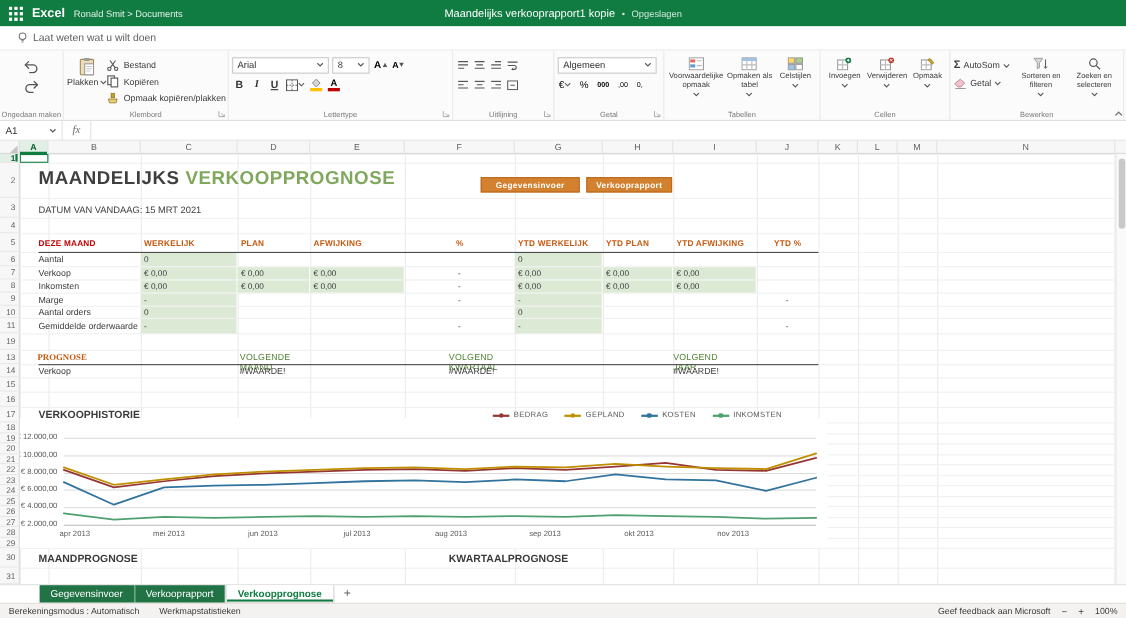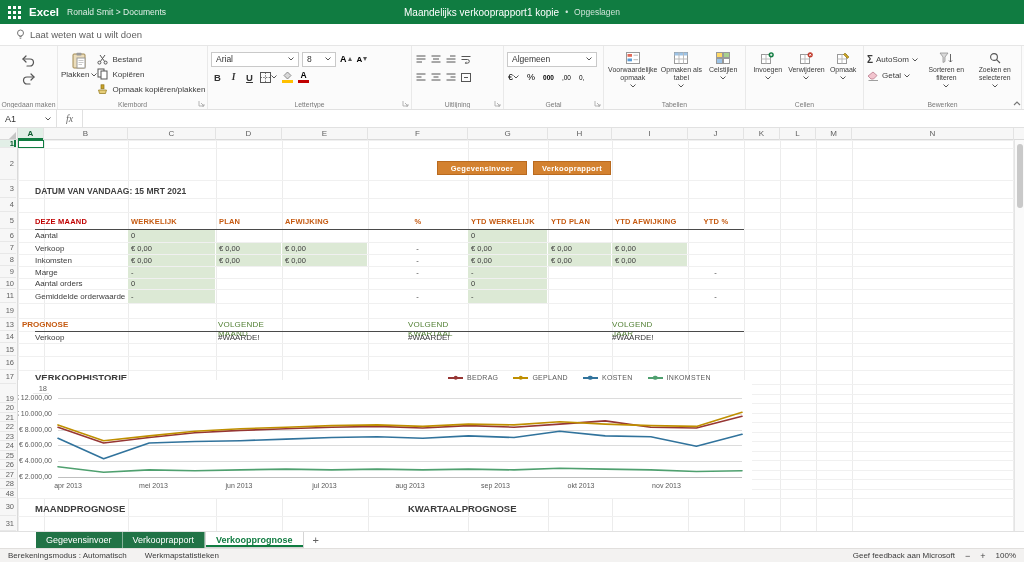--- a/index.html
+++ b/index.html
@@ -77,21 +77,21 @@
   .row-num.active{background:#E2EFE7;color:#0B5C30;font-weight:bold;box-shadow:inset -2px 0 0 var(--green)}
   #gridlines{position:absolute;inset:0;z-index:1}
   .vline{position:absolute;top:0;bottom:0;width:1px;background:#ECECEC}
   .hline{position:absolute;left:18px;right:10px;height:1px;background:#F0F0F0}
   #sheet-content{position:absolute;inset:0;z-index:2}
   #sheet-content>div{position:absolute}
   .a1-sel{left:18px;top:0;width:26px;height:8px;border:1.5px solid var(--green)}
   .sheet-title{left:35px;top:12px;font-size:17px;font-weight:bold;letter-spacing:.5px;color:#3F3F3F;white-space:nowrap}
   .sheet-title .accent{color:var(--title-green)}
   .action-btn{height:14px;background:var(--orange);border:1px solid var(--orange-border);color:#fff;font-size:7.5px;font-weight:bold;letter-spacing:.3px;display:flex;align-items:center;justify-content:center;white-space:nowrap}
-  .date-line{left:35px;top:46px;font-size:8.5px;font-weight:bold;color:#404040}
+  .date-line{left:35px;top:46px;font-size:8.5px;font-weight:normal;color:#404040}
   .thead-cell{position:absolute;font-size:7.5px;font-weight:bold;color:var(--hdr-orange);letter-spacing:.2px;white-space:nowrap}
   .thead-cell.first{color:var(--hdr-red)}
   .dark-line{position:absolute;height:1px;background:#4A4A4A}
   .trow-label{position:absolute;left:35px;font-size:8px;color:#3B3B3B;white-space:nowrap;display:flex;align-items:center}
   .tcell{position:absolute;font-size:7.5px;color:#3B3B3B;display:flex;align-items:center;padding-left:3px;white-space:nowrap}
   .tcell.fill{background:var(--cell-green)}
   .tcell.center{justify-content:center;padding-left:0}
   .prog-label{position:absolute;font-size:8px;font-weight:bold;color:var(--hdr-orange)}
   .prog-col{position:absolute;font-size:8px;font-weight:normal;color:var(--section-green);letter-spacing:.2px}
   .prog-val{position:absolute;font-size:8px;color:#3B3B3B}
@@ -626,37 +626,41 @@
       <div class="row-num" style="top: 114px; height: 12px; line-height: 12px;">8</div>
       <div class="row-num" style="top: 126px; height: 12px; line-height: 12px;">9</div>
       <div class="row-num" style="top: 138px; height: 11px; line-height: 11px;">10</div>
       <div class="row-num" style="top: 149px; height: 14px; line-height: 14px;">11</div>
       <div class="row-num" style="top: 163px; height: 15px; line-height: 15px;">19</div>
       <div class="row-num" style="top: 178px; height: 13px; line-height: 13px;">13</div>
       <div class="row-num" style="top: 191px; height: 12px; line-height: 12px;">14</div>
       <div class="row-num" style="top: 203px; height: 13px; line-height: 13px;">15</div>
       <div class="row-num" style="top: 216px; height: 14px; line-height: 14px;">16</div>
       <div class="row-num" style="top: 230px; height: 14px; line-height: 14px;">17</div>
-      <div class="row-num" style="top: 244px; height: 9.5px; line-height: 9.5px; margin-left: 33px;">18</div>
+      <div class="row-num" style="top: 244px; height: 9.5px; line-height: 9.5px;">18</div>
       <div class="row-num" style="top: 253.5px; height: 9.5px; line-height: 9.5px;">19</div>
       <div class="row-num" style="top: 263px; height: 9.5px; line-height: 9.5px;">20</div>
       <div class="row-num" style="top: 272.5px; height: 9.5px; line-height: 9.5px;">21</div>
       <div class="row-num" style="top: 282px; height: 9.5px; line-height: 9.5px;">22</div>
       <div class="row-num" style="top: 291.5px; height: 9.5px; line-height: 9.5px;">23</div>
       <div class="row-num" style="top: 301px; height: 9.5px; line-height: 9.5px;">24</div>
       <div class="row-num" style="top: 310.5px; height: 9.5px; line-height: 9.5px;">25</div>
       <div class="row-num" style="top: 320px; height: 9.5px; line-height: 9.5px;">26</div>
       <div class="row-num" style="top: 329.5px; height: 9.5px; line-height: 9.5px;">27</div>
       <div class="row-num" style="top: 339px; height: 9.5px; line-height: 9.5px;">28</div>
-      <div class="row-num" style="top: 348.5px; height: 9.5px; line-height: 9.5px;">48</div>
+      <div class="row-num" style="top: 348.5px; height: 9.5px; line-height: 9.5px;">29</div>
       <div class="row-num" style="top: 358px; height: 18px; line-height: 18px;">30</div>
       <div class="row-num" style="top: 376px; height: 15px; line-height: 15px;">31</div>
     </div>
   <div id="sheet-content">
     <div class="a1-sel"></div>
+    <div class="sheet-title">
+      <span>MAANDELIJKS</span>
+      <span class="accent">VERKOOPPROGNOSE</span>
+    </div>
     <div class="action-btn" style="left:437px;top:21px;width:90px">Gegevensinvoer</div>
     <div class="action-btn" style="left:533px;top:21px;width:78px">Verkooprapport</div>
     <div class="date-line">DATUM VAN VANDAAG: 15 MRT 2021</div>
     <div id="month-table" style="left:0;top:0">
         <div class="thead-cell first" style="left: 35px; top: 77px;">DEZE MAAND</div>
         <div class="thead-cell" style="left: 131px; top: 77px;">WERKELIJK</div>
         <div class="thead-cell" style="left: 219px; top: 77px;">PLAN</div>
         <div class="thead-cell" style="left: 285px; top: 77px;">AFWIJKING</div>
         <div class="thead-cell" style="left: 368px; width: 100px; text-align: center; top: 77px;">%</div>
         <div class="thead-cell" style="left: 471px; top: 77px;">YTD WERKELIJK</div>
@@ -691,21 +695,21 @@
         <div class="trow-label" style="top: 138px; height: 11px;">Aantal orders</div>
         <div class="tcell fill" style="left: 128px; width: 87px; top: 138.5px; height: 10px;">0</div>
         <div class="tcell fill" style="left: 468px; width: 79px; top: 138.5px; height: 10px;">0</div>
         <div class="trow-label" style="top: 149px; height: 14px;">Gemiddelde orderwaarde</div>
         <div class="tcell fill" style="left: 128px; width: 87px; top: 149.5px; height: 13px;">-</div>
         <div class="tcell center" style="left: 368px; width: 99px; top: 149.5px; height: 13px;">-</div>
         <div class="tcell fill" style="left: 468px; width: 79px; top: 149.5px; height: 13px;">-</div>
         <div class="tcell center" style="left: 688px; width: 55px; top: 149.5px; height: 13px;">-</div>
       </div>
     <div id="prognose" style="left:0;top:0">
-        <div class="prog-label" style="left: 22px; top: 180px;">PROGNOSE</div>
+        <div class="prog-label" style="left: 34px; top: 180px; font-family: Liberation Serif, serif;">PROGNOSE</div>
         <div class="prog-col" style="left: 218px; top: 180px;">VOLGENDE MAAND</div>
         <div class="prog-col" style="left: 408px; top: 180px;">VOLGEND KWARTAAL</div>
         <div class="prog-col" style="left: 612px; top: 180px;">VOLGEND JAAR</div>
         <div class="dark-line" style="left: 35px; width: 709px; top: 191px;"></div>
         <div class="prog-val" style="left: 35px; top: 193px;">Verkoop</div>
         <div class="prog-val" style="left: 218px; top: 193px;">#WAARDE!</div>
         <div class="prog-val" style="left: 408px; top: 193px;">#WAARDE!</div>
         <div class="prog-val" style="left: 612px; top: 193px;">#WAARDE!</div>
       </div>
     <div class="hist-title">VERKOOPHISTORIE</div>

